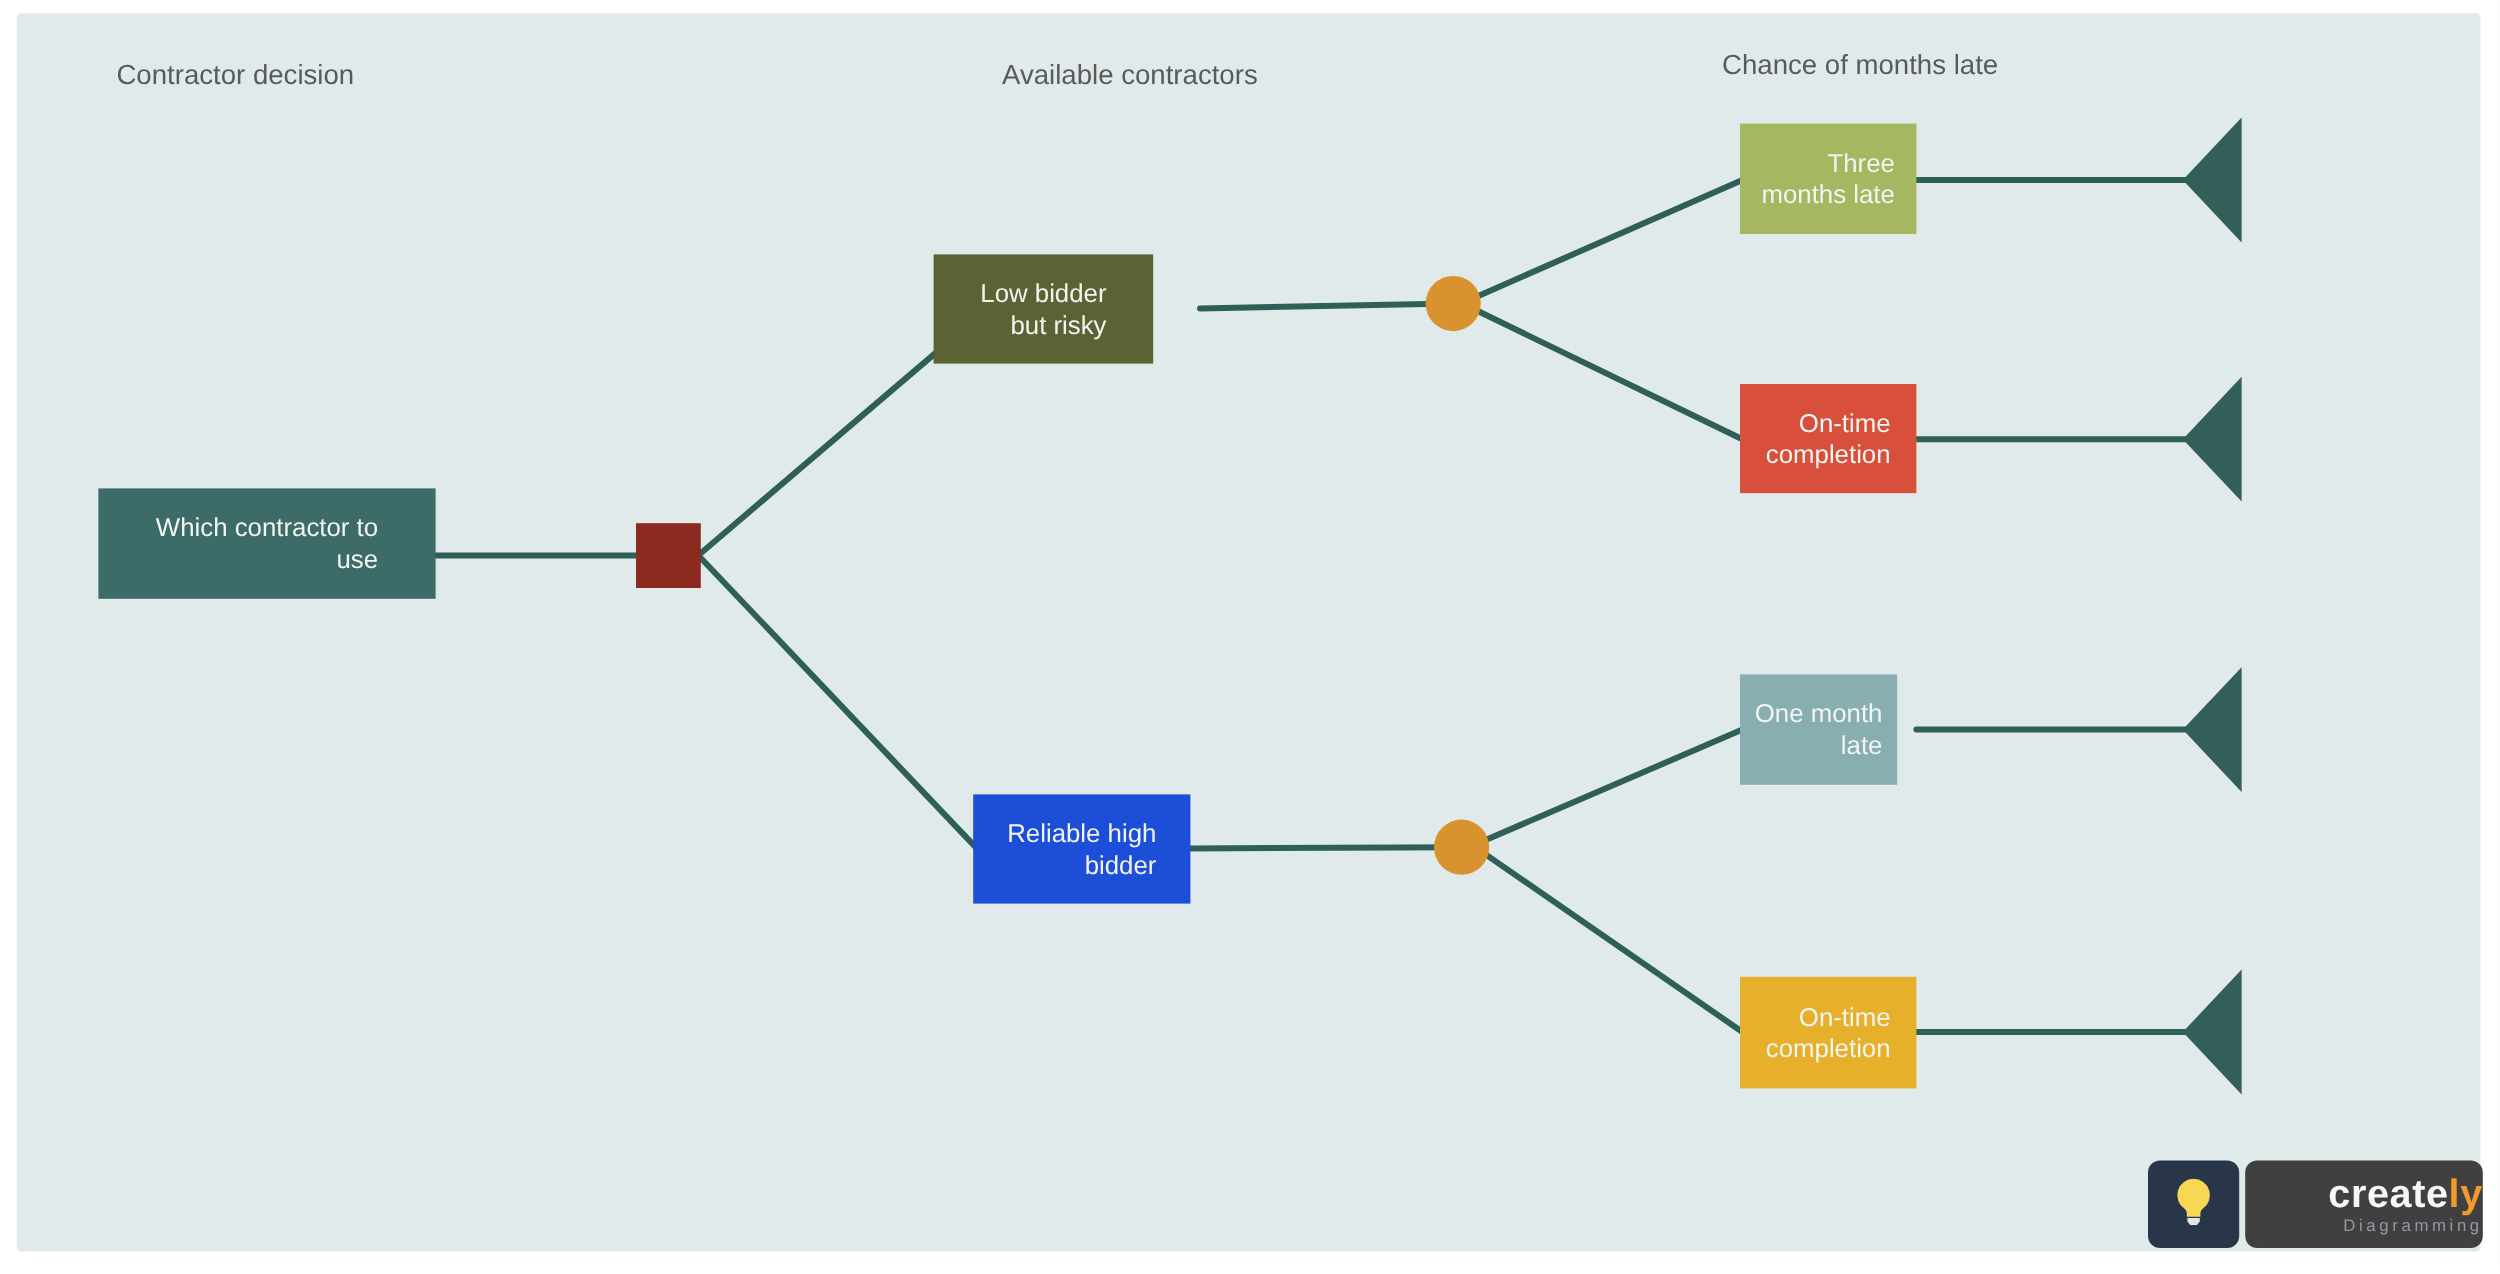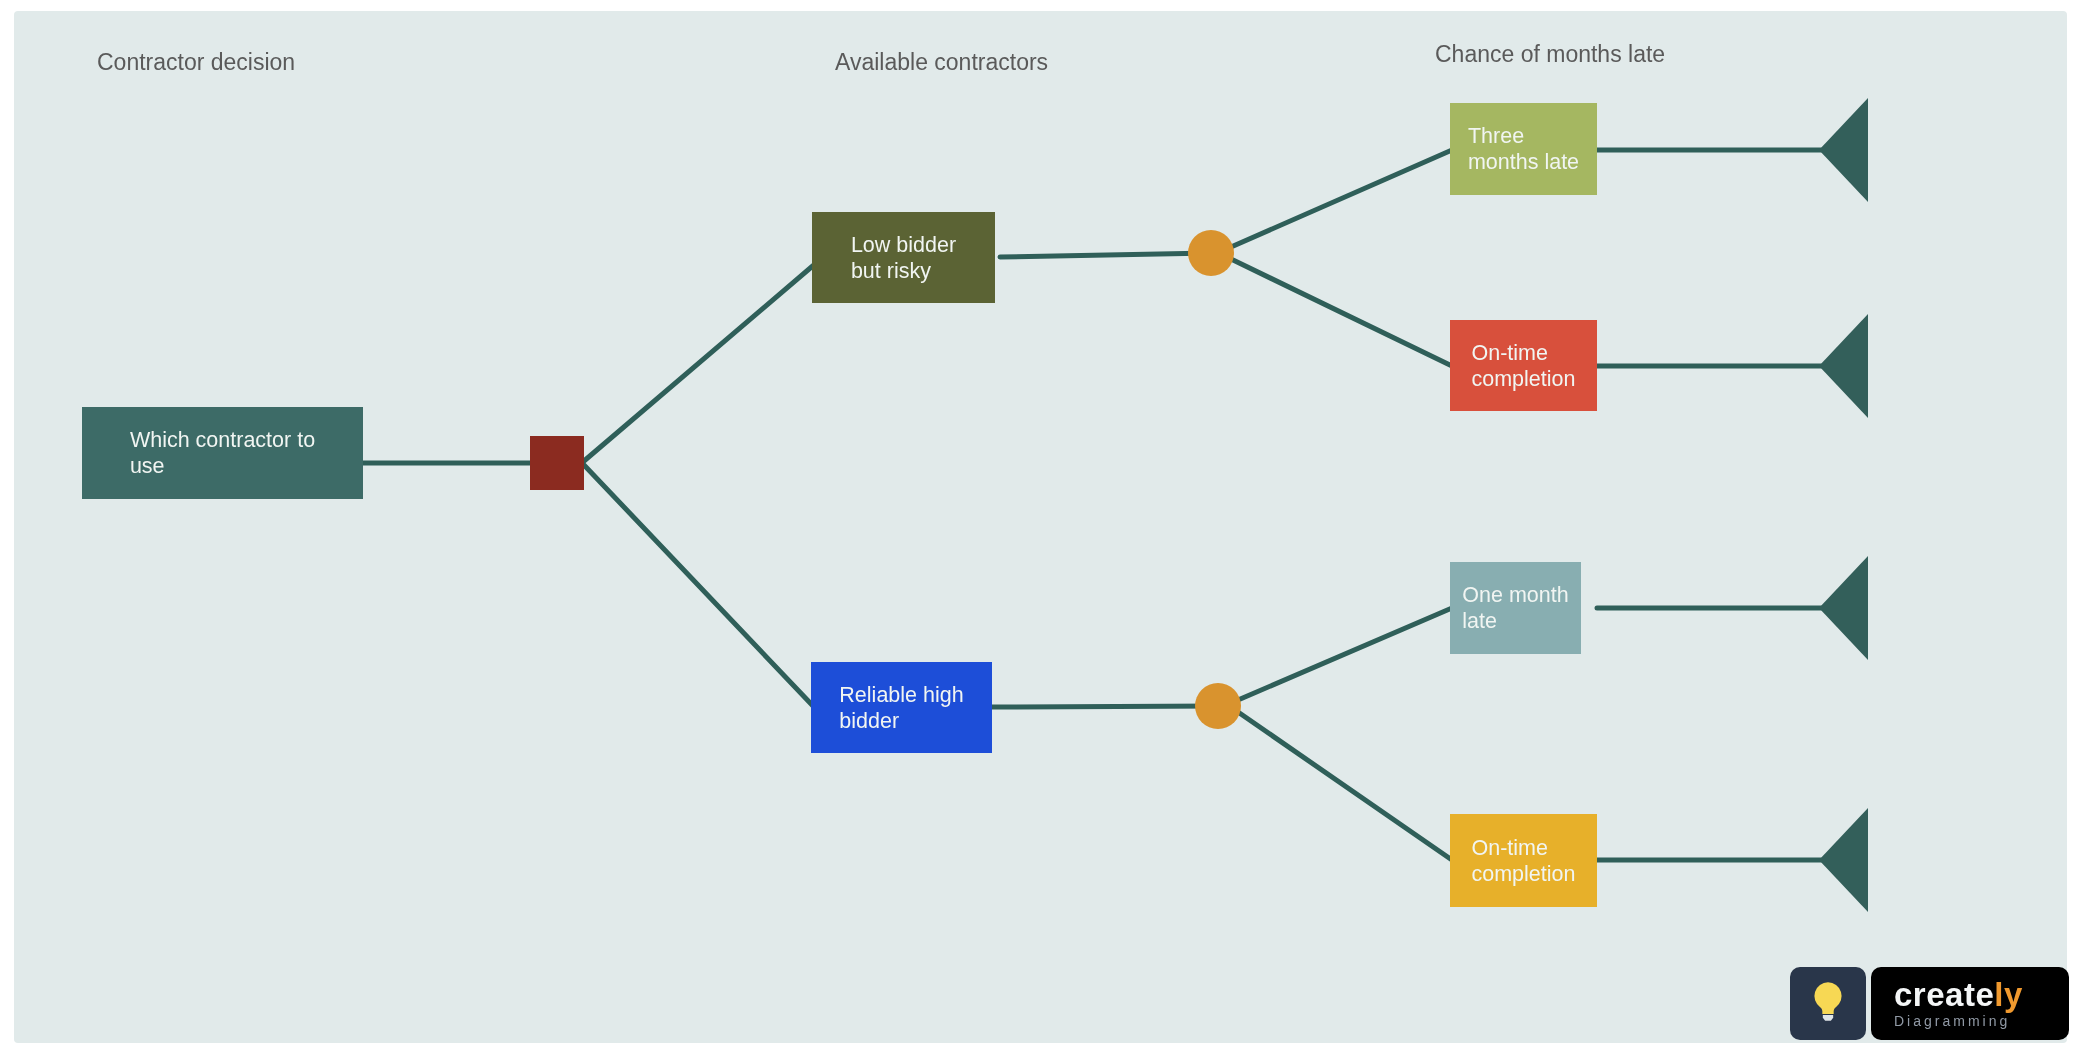--- a/index.html
+++ b/index.html
@@ -25,21 +25,21 @@
     position: absolute;
     font-size: 23px;
     color: #5a5a5a;
     white-space: nowrap;
   }
   .node {
     position: absolute;
     display: flex;
     align-items: center;
     justify-content: center;
-    text-align: left;
+    text-align: right;
     color: #f1f5f2;
     font-size: 21.5px;
     line-height: 26px;
     white-space: pre-line;
   }
   .branding {
     position: absolute;
     left: 1790px; top: 967px;
     display: flex;
     gap: 5px;
@@ -110,21 +110,21 @@
   </g>
 </svg>
 
 <div class="col-header" style="left:97px; top:49px;">Contractor decision</div>
 <div class="col-header" style="left:835px; top:49px;">Available contractors</div>
 <div class="col-header" style="left:1435px; top:41px;">Chance of months late</div>
 
 <div class="node" style="left: 82px; top: 407px; width: 281px; height: 92px; background-color: rgb(61, 107, 103);">Which contractor to
 use</div>
 
-<div class="node" style="left: 812px; top: 212px; width: 183px; height: 91px; background-color: rgb(91, 99, 52);">Low bidder
+<div class="node" style="left: 778px; top: 212px; width: 183px; height: 91px; background-color: rgb(91, 99, 52);">Low bidder
 but risky</div>
 
 <div class="node" style="left: 811px; top: 662px; width: 181px; height: 91px; background-color: #1d4ed8;">Reliable high
 bidder</div>
 
 <div class="node" style="left: 1450px; top: 103px; width: 147px; height: 92px; background-color: rgb(165, 183, 97);">Three
 months late</div>
 
 <div class="node" style="left: 1450px; top: 320px; width: 147px; height: 91px; background-color: rgb(216, 80, 60);">On-time
 completion</div>
@@ -135,19 +135,19 @@
 <div class="node" style="left: 1450px; top: 814px; width: 147px; height: 93px; background-color: rgb(231, 176, 42);">On-time
 completion</div>
 
 <div class="branding">
   <div class="brand-tile bulb" style="background-color: rgb(41, 54, 74);">
     <svg width="40" height="48" viewBox="0 0 24 28">
       <path d="M12 1a8.2 8.2 0 0 0-4.7 14.9c.8.6 1.3 1.5 1.3 2.4V20h6.8v-1.7c0-.9.5-1.8 1.3-2.4A8.2 8.2 0 0 0 12 1z" fill="#f7d854"></path>
       <path d="M8.9 20.6h6.2v1.6l-1.4 1.9h-3.4l-1.4-1.9z" fill="#dfe5e8"></path>
     </svg>
   </div>
-  <div class="brand-tile wordmark" style="background-color: #000000;">
+  <div class="brand-tile wordmark" style="background-color: #404040; align-items: flex-end;">
     <div class="brand-line">
       <span>create</span><span class="ly" style="color: rgb(240, 153, 46);">ly</span>
     </div>
     <div class="brand-tagline">Diagramming</div>
   </div>
 </div>
 
 </body></html>

